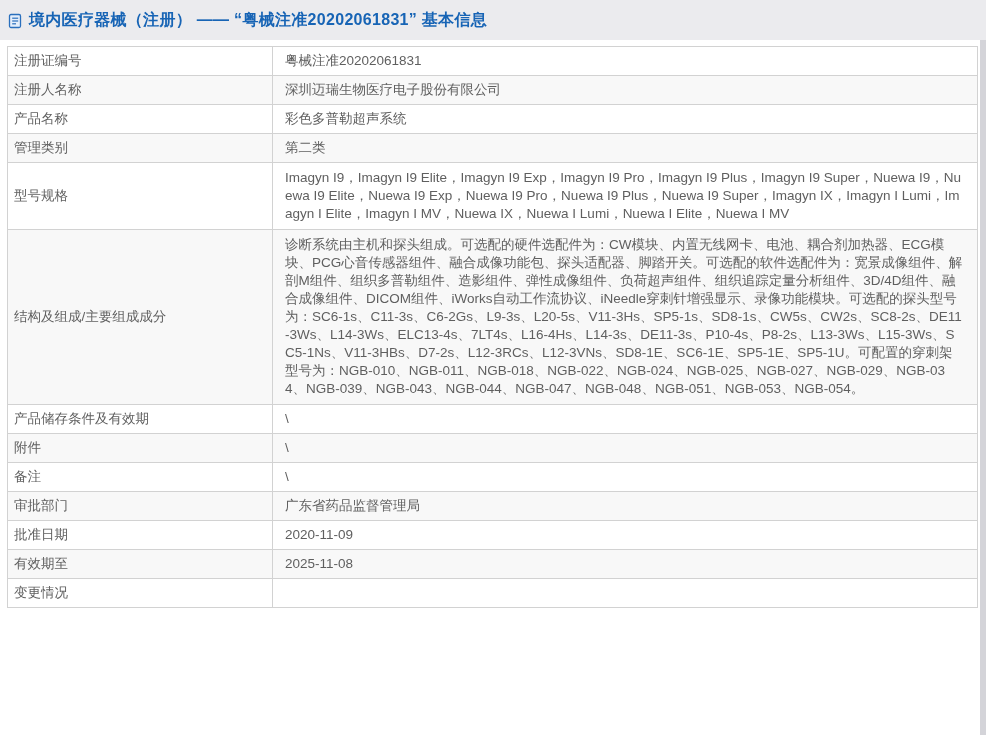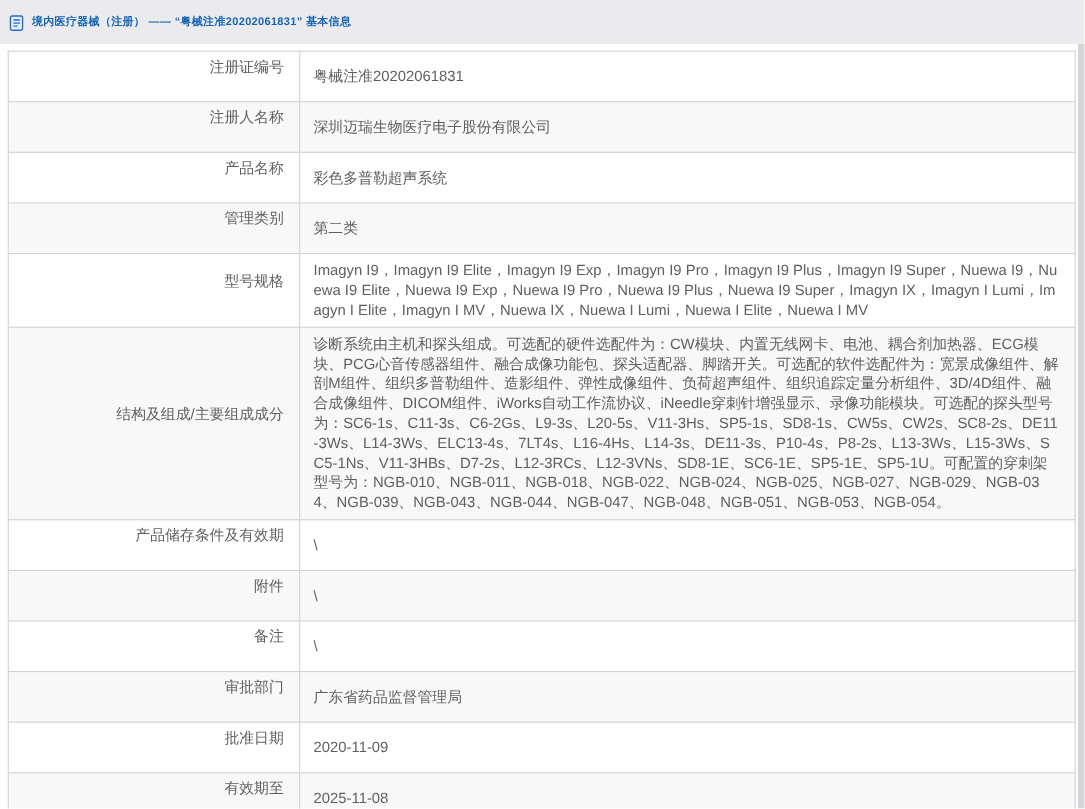--- a/index.html
+++ b/index.html
@@ -11,21 +11,21 @@
   }
   .header-bar{
     height:40px;width:100%;
     background:#ebebee;
     display:flex;align-items:center;
     box-sizing:border-box;
     padding-left:8px;
   }
   .header-title{
     color:#1764b5;
-    font-size:10px;
+    font-size:16px;
     font-weight:600;
     letter-spacing:.3px;
     display:flex;align-items:center;gap:4px;
     white-space:nowrap;
   }
   .doc-icon{display:inline-flex;margin-right:2px;position:relative;top:1px;}
   .info-table{
     position:absolute;left:7px;top:46px;
     width:971px;
     border-collapse:collapse;
@@ -35,22 +35,21 @@
     border:1px solid #d2d2d2;
     font-size:13.5px;
     color:#5f5f5f;
     vertical-align:middle;
     box-sizing:border-box;
   }
   .info-table tr{background:#ffffff;}
   .info-table tr:nth-child(even){background:#f8f8f8;}
   td.cell-label{
     width:265px;
-    text-align:right;
-    padding:4px 14px 21px 6px;
+    padding:4px 14px 4px 6px;
     line-height:20px;
     height:27px;
   }
   td.cell-value{
     padding:4px 14px 4px 12px;
     line-height:20px;
     word-break:break-all;
     margin-left:40px;
   }
   td.cell-value.multi{line-height:18px;padding-top:6px;padding-bottom:6px;}

